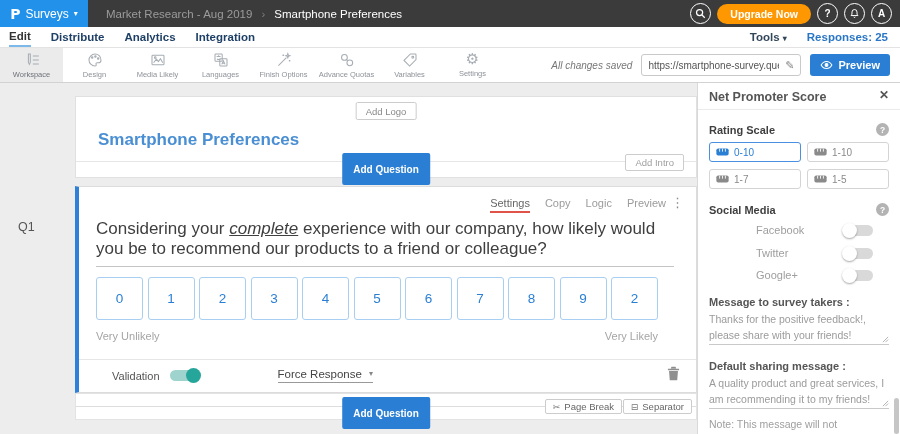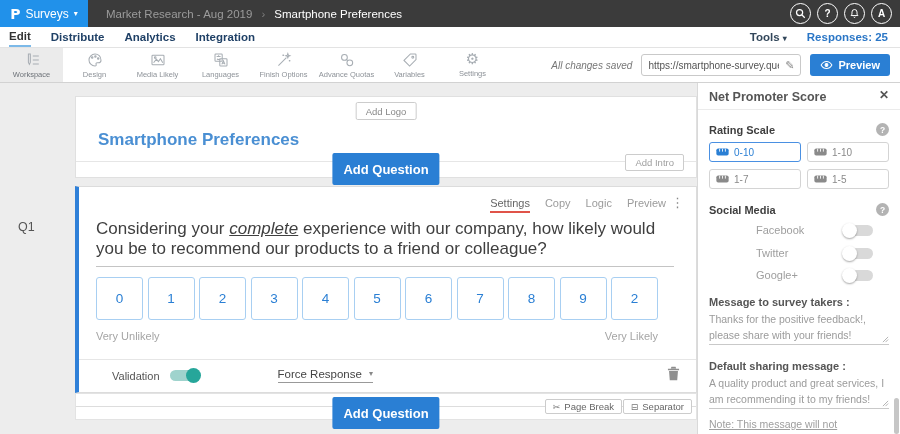--- a/index.html
+++ b/index.html
@@ -46,21 +46,21 @@
   .preview-btn { background:#2a7fd4; color:#fff; font-size:11px; font-weight:bold; border:none; border-radius:3px; height:22px; display:flex; align-items:center; gap:5px; padding:0 10px; cursor:pointer; }
 
   
   .main { position:absolute; top:83px; left:0; width:900px; height:351px; background:#ededed; }
   .qnum { position:absolute; left:18px; top:137px; font-size:12.5px; color:#555; }
 
   .card1 { position:absolute; left:75px; top:13px; width:622px; height:82px; background:#fff; border:1px solid #e0e0e0; }
   .card1-divider { position:absolute; left:0; right:0; top:64px; border-top:1px solid #e6e6e6; }
   .add-logo { position:absolute; left:50%; transform:translateX(-50%); top:5px; height:18px; border:1px solid #ccc; background:#fff; color:#888; font-size:9.5px; padding:0 9px; border-radius:2px; display:flex; align-items:center; cursor:pointer; }
   .survey-title { position:absolute; left:22px; top:33px; font-size:17px; color:#4a8fd3; }
-  .aq-btn { background:#2a7fd4; color:#fff; font-size:13px; font-weight:bold; border:none; border-radius:2px; height:18px; display:flex; align-items:center; padding:16px 11px; cursor:pointer;text-align:right; }
+  .aq-btn { background:#2a7fd4; color:#fff; font-size:10px; font-weight:bold; border:none; border-radius:2px; height:18px; display:flex; align-items:center; padding:16px 11px; cursor:pointer;text-align:right; }
   .aq-top { position:absolute; left:50%; transform:translateX(-50%); top:56px; }
   .add-intro { position:absolute; right:12px; top:57px; height:17px; border:1px solid #ccc; background:#fff; color:#9e9e9e; font-size:9.5px; padding:0 9px; border-radius:2px; display:flex; align-items:center; cursor:pointer; }
 
   .qcard { position:absolute; left:75px; top:103px; width:622px; height:207px; background:#fff; border:1px solid #dcdcdc; border-left:4px solid #2f80d8; }
   .qtabs { position:absolute; right:30px; top:10px; display:flex; gap:15px; font-size:11px; color:#9b9b9b; align-items:flex-start; }
   .qtab { cursor:pointer; padding-bottom:2px; }
   .qtab.active { color:#666; border-bottom:2px solid #e05349; }
   .dots-menu { position:absolute; right:12px; top:9px; font-size:13px; color:#888; cursor:pointer; line-height:1; }
   .qtext { position:absolute; left:17px; top:32px; width:578px; font-size:17px; color:#3f3f3f; line-height:20px; padding-bottom:7px; border-bottom:1px solid #c4c4c4; cursor:text; }
   .qtext em { font-style:italic; text-decoration:underline; }
@@ -106,21 +106,21 @@
   .net-row { position:absolute; left:11px; width:117px; display:flex; align-items:center;margin-left:47px; }
   .net-row .toggle { margin-left:auto; }
   .net-label { font-size:11px; color:#9e9e9e; }
   .net-0 { top:141px; } .net-1 { top:164px; } .net-2 { top:186px; }
   .sb-label { position:absolute; left:11px; font-size:11px; font-weight:bold; color:#555; }
   .msg-label { top:213px; }
   .msg-box { position:absolute; left:11px; right:11px; top:228px; height:34px; border-bottom:1px solid #c9c9c9; font-size:10.5px; color:#9b9b9b; line-height:16px; cursor:text; }
   .share-label { top:277px; }
   .share-box { position:absolute; left:11px; right:11px; top:292px; height:34px; border-bottom:1px solid #c9c9c9; font-size:10.5px; color:#9b9b9b; line-height:16px; cursor:text; }
   .resize { position:absolute; right:0; bottom:1px; color:#aaa; }
-  .sb-note { position:absolute; left:11px; top:335px; font-size:10.5px; color:#9e9e9e;text-decoration:underline; }
+  .sb-note { position:absolute; left:11px; top:335px; font-size:10.5px; color:#9e9e9e; }
   .sb-scroll { position:absolute; right:1px; top:315px; width:5px; height:36px; background:#c6c6c6; border-radius:3px; cursor:grab; }
 </style>
 </head>
 <body>
 
 <div class="screen">
 
   <header class="topbar">
     <div class="logo-block">
       <span class="logo-p">P</span>
@@ -132,20 +132,21 @@
       <span class="bc-sep">›</span>
       <span class="bc-current">Smartphone Preferences</span>
     </nav>
     <div class="topbar-right">
       <span class="circle-btn">
         <svg width="11" height="11" viewBox="0 0 18 18" fill="none" stroke="#fff" stroke-width="2">
             <circle cx="7.5" cy="7.5" r="5"></circle>
             <path d="M11.5 11.5L16 16"></path>
           </svg>
       </span>
+      <button class="upgrade-btn">Upgrade Now</button>
       <span class="circle-btn">?</span>
       <span class="circle-btn">
         <svg width="11" height="11" viewBox="0 0 20 20" fill="none" stroke="#fff" stroke-width="1.8">
             <path d="M10 2.8a4.6 4.6 0 00-4.6 4.6v3.8L3.8 13.7h12.4l-1.6-2.5V7.4A4.6 4.6 0 0010 2.8z"></path>
             <path d="M8.4 16a1.7 1.7 0 003.2 0"></path>
           </svg>
       </span>
       <span class="circle-btn">A</span>
     </div>
   </header>

